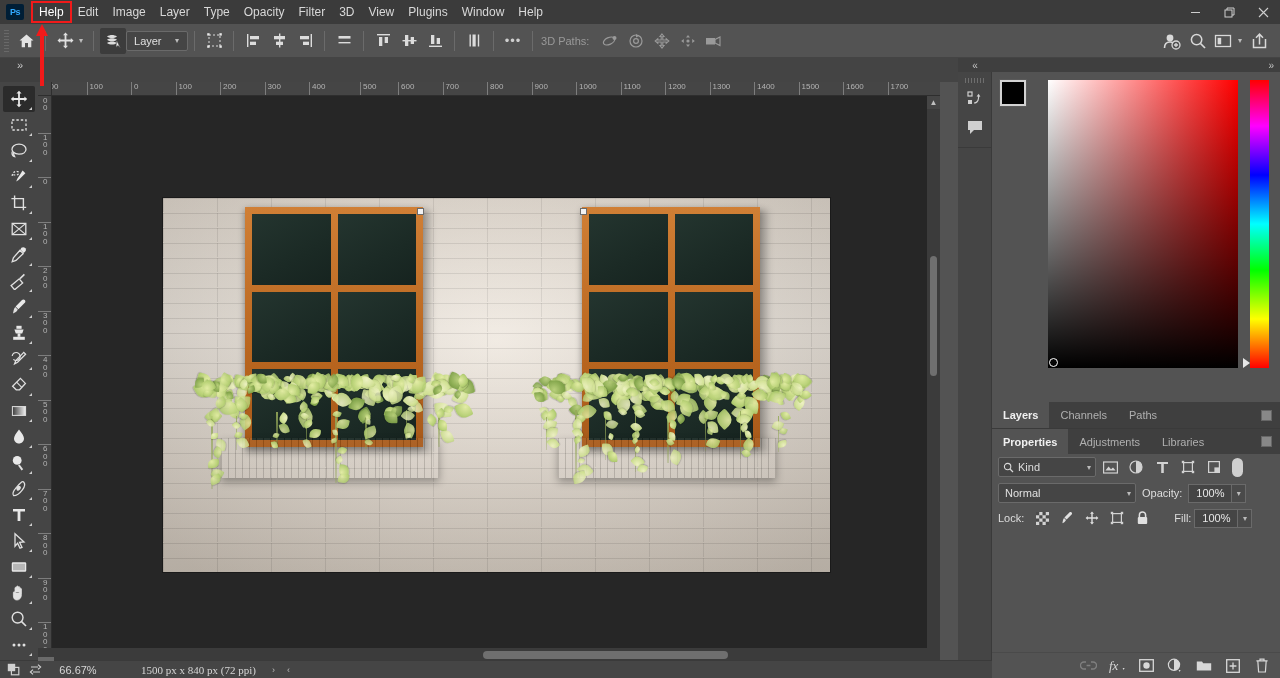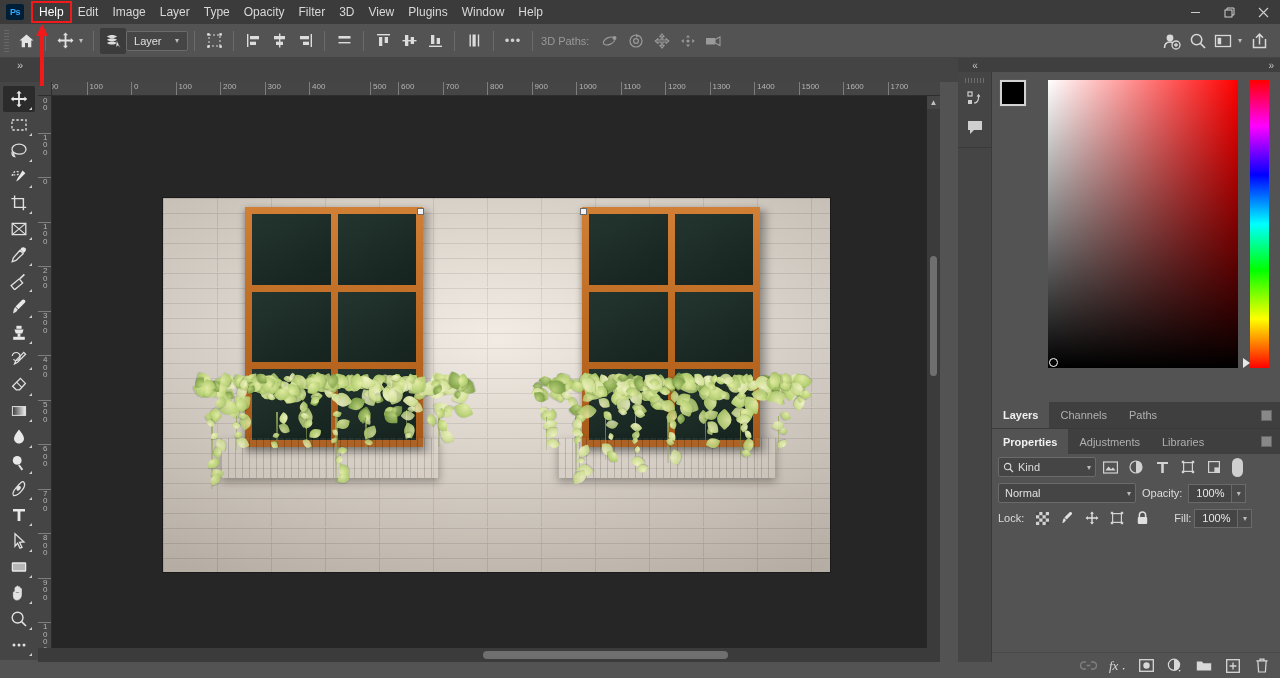--- a/index.html
+++ b/index.html
@@ -658,21 +658,21 @@
 
   <div class="ruler-corner"></div>
   <div class="hruler" id="hruler">
       <div class="htick" style="left: -10px;">200</div>
       <div class="htick" style="left: 34.5px;">100</div>
       <div class="htick" style="left: 79px;">0</div>
       <div class="htick" style="left: 123.5px;">100</div>
       <div class="htick" style="left: 168px;">200</div>
       <div class="htick" style="left: 212.5px;">300</div>
       <div class="htick" style="left: 257px;">400</div>
-      <div class="htick" style="left: 318px; text-align: right;">500</div>
+      <div class="htick" style="left: 308px; text-align: right;">500</div>
       <div class="htick" style="left: 346px;">600</div>
       <div class="htick" style="left: 390.5px;">700</div>
       <div class="htick" style="left: 435px;">800</div>
       <div class="htick" style="left: 479.5px;">900</div>
       <div class="htick" style="left: 524px;">1000</div>
       <div class="htick" style="left: 568.5px;">1100</div>
       <div class="htick" style="left: 613px;">1200</div>
       <div class="htick" style="left: 657.5px;">1300</div>
       <div class="htick" style="left: 702px;">1400</div>
       <div class="htick" style="left: 746.5px;">1500</div>
@@ -1435,14 +1435,32 @@
           </svg>
       </div>
       <div class="lfbtn">
         <svg width="14" height="15" viewBox="0 0 14 15">
             <path d="M1.4 2.8 H12.6 M5 2.8 V1.2 H9 V2.8 M2.8 2.8 L3.6 14 H10.4 L11.2 2.8" fill="none" stroke="#d8d8d8" stroke-width="1.2"></path>
           </svg>
       </div>
     </div>
   </div>
 
+  <div class="statusbar">
+    <div class="sbleft-tab"></div>
+    <div class="sb-icon">
+      <svg width="13" height="13" viewBox="0 0 13 13">
+          <rect x="0.8" y="0.8" width="7.4" height="7.4" fill="#d0d0d0"></rect>
+          <rect x="4.4" y="4.4" width="7.4" height="7.4" fill="none" stroke="#d0d0d0" stroke-width="1.2"></rect>
+        </svg>
+    </div>
+    <div class="sb-icon">
+      <svg width="13" height="13" viewBox="0 0 13 13">
+          <path d="M2 4 H9 M9 1.6 L11.6 4 L9 6.4 M11 9 H4 M4 6.6 L1.4 9 L4 11.4" fill="none" stroke="#d0d0d0" stroke-width="1.2"></path>
+        </svg>
+    </div>
+    <div class="zoomval">66.67%</div>
+    <div class="docsize" style="font-family:'Liberation Serif', serif;">1500 px x 840 px (72 ppi)</div>
+    <div class="sb-caret">›</div>
+    <div class="sb-caret" style="margin-left:6px;">‹</div>
+  </div>
 
 </div>
 
 </body></html>

